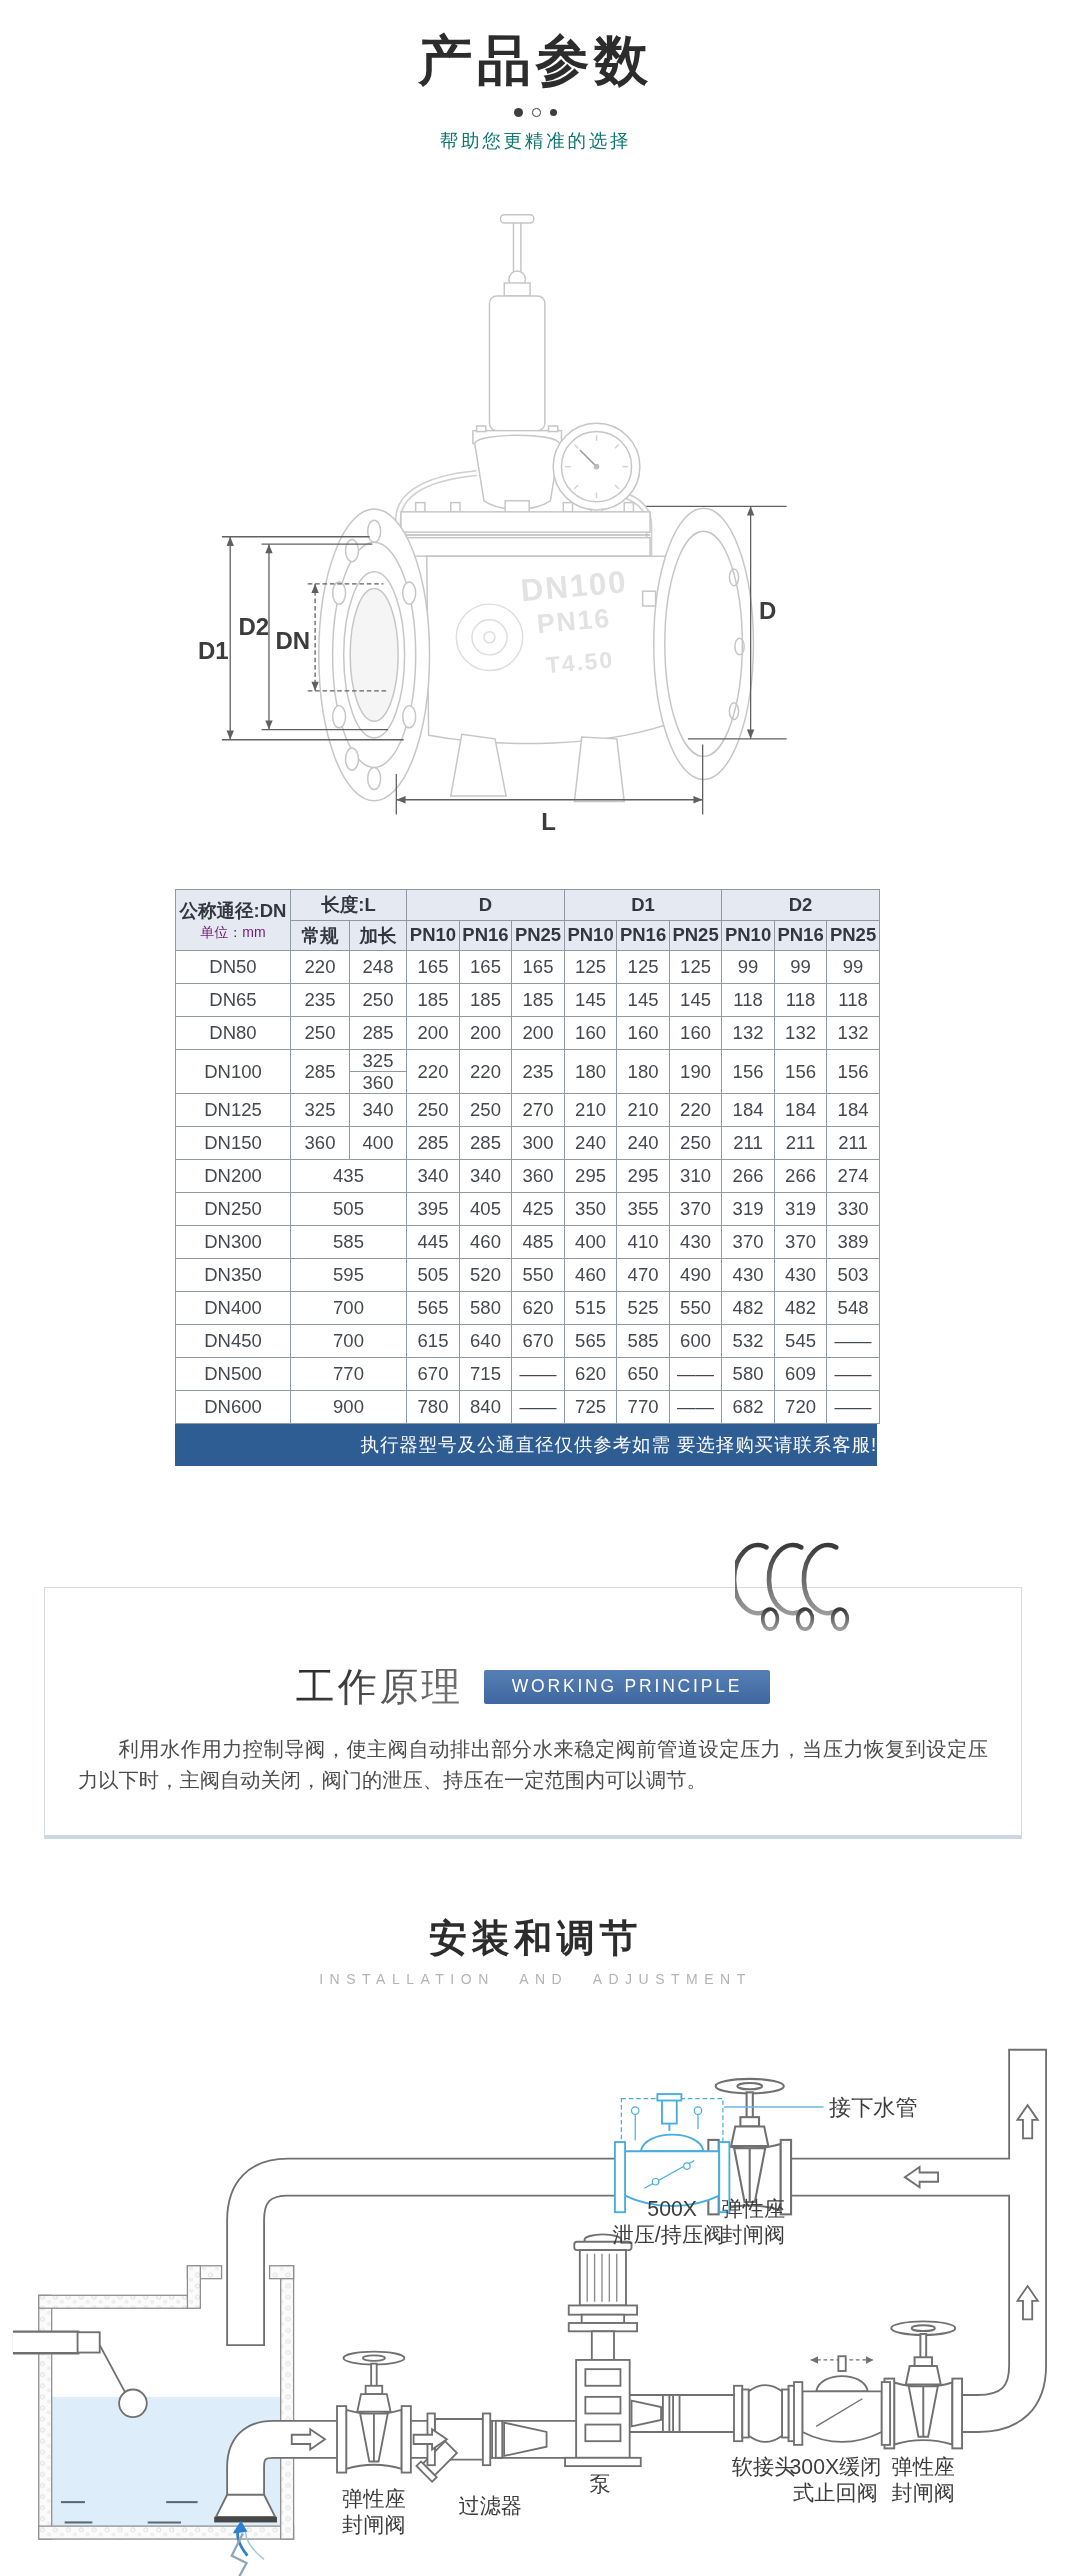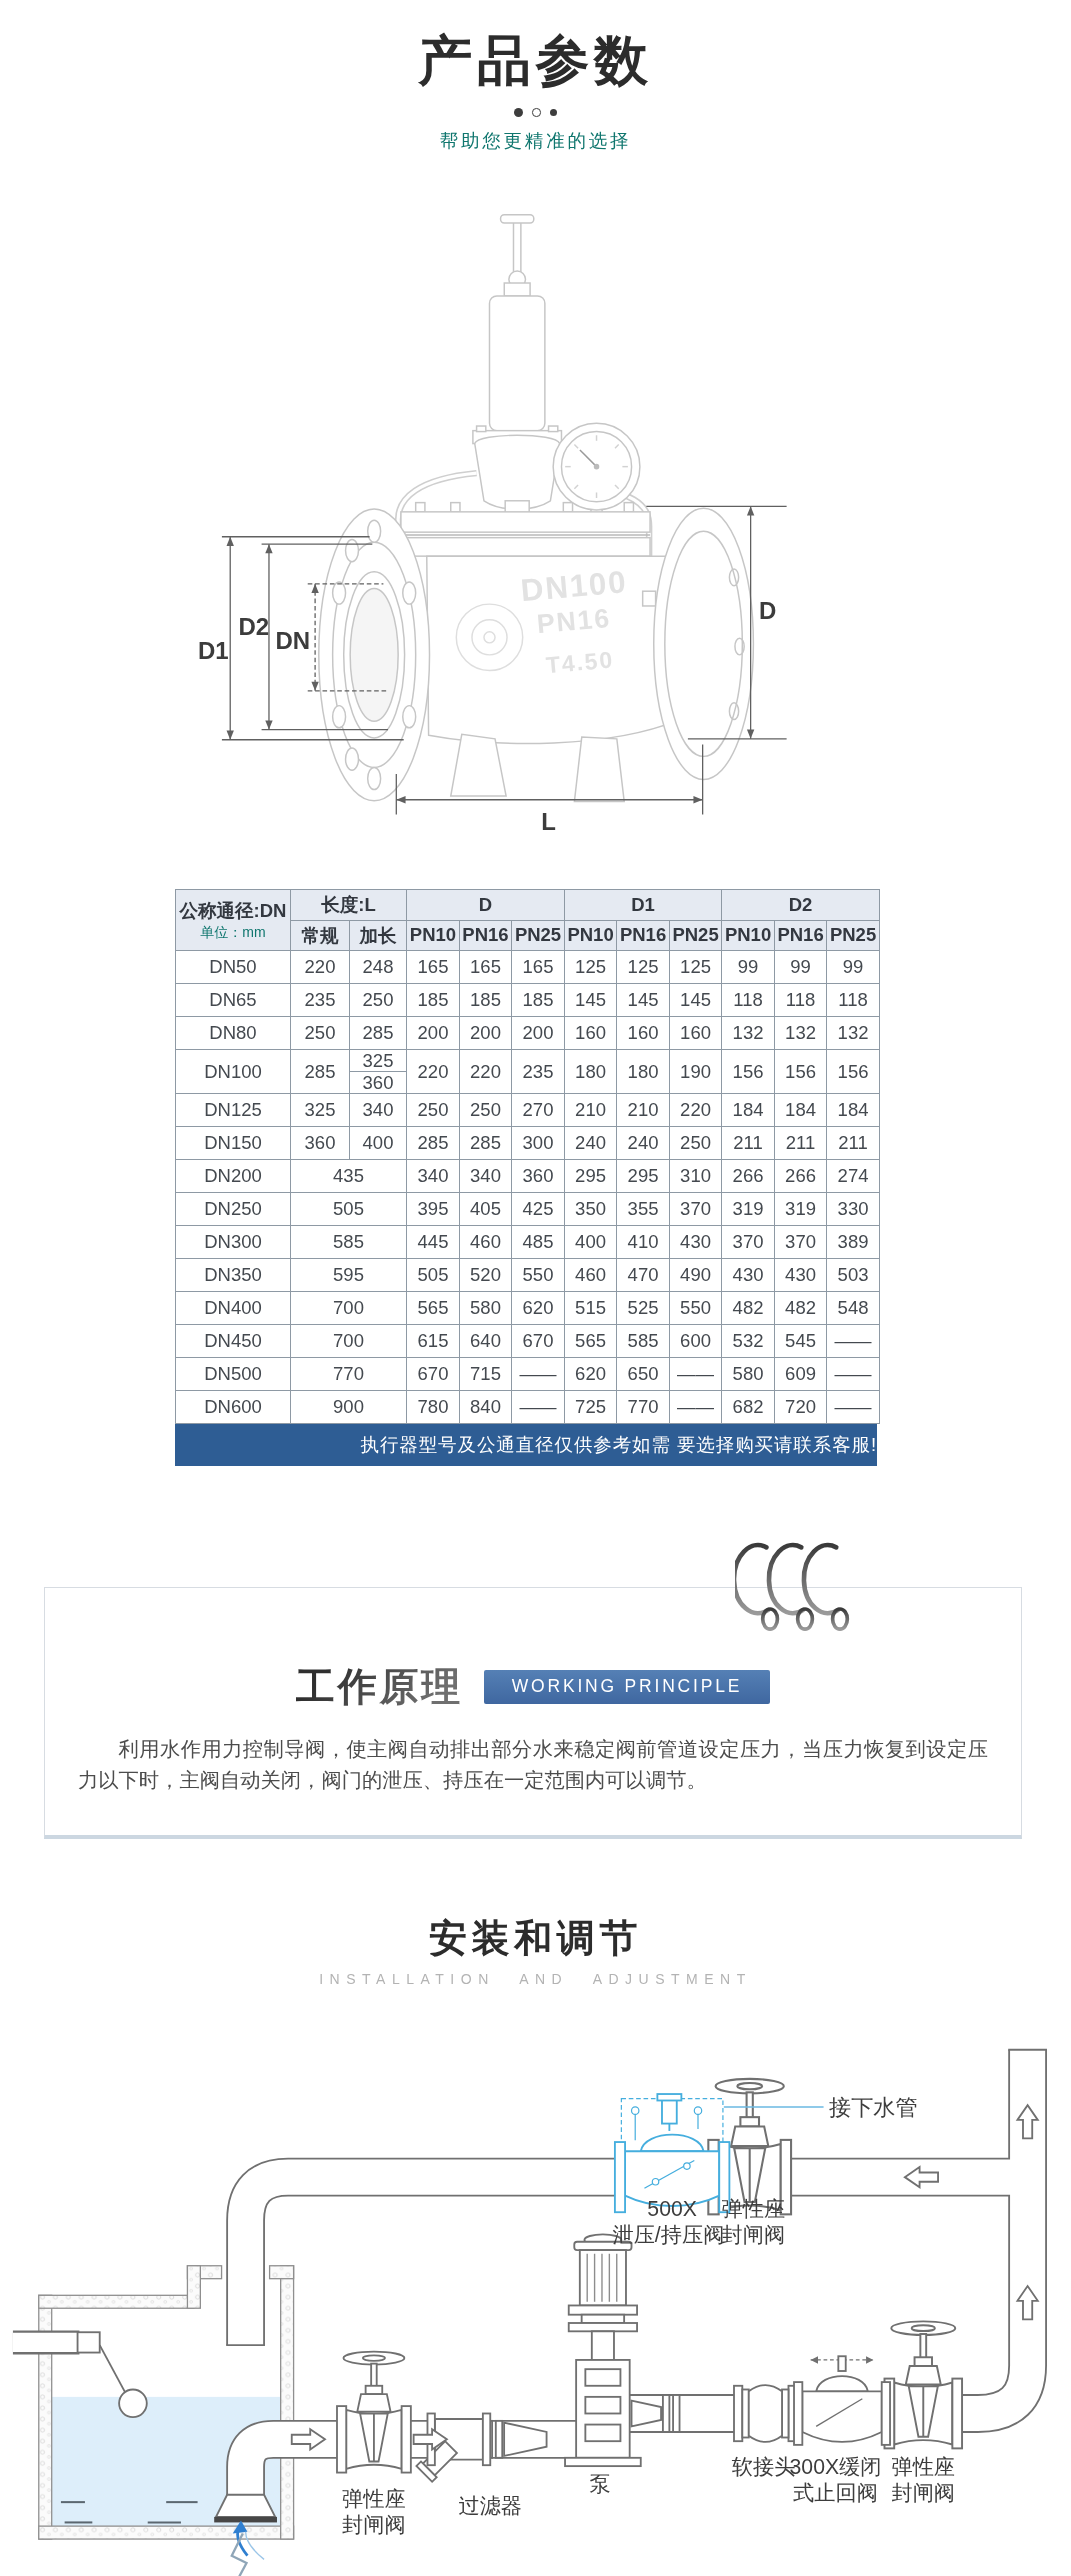--- a/index.html
+++ b/index.html
@@ -15,33 +15,33 @@
   .dot-b{width:6.5px;height:6.5px;background:#fff;border:1.8px solid #3d3d3d;}
   .dot-c{width:7.4px;height:7.4px;background:#3d3d3d;}
   .sub-cn{margin-top:13px;font-size:18.5px;color:#0f766e;letter-spacing:2.8px;}
   .sub-en{margin-top:11px;font-size:14px;color:#b3b3b3;letter-spacing:6.5px;word-spacing:14.8px;}
 
   
   .tblwrap{position:absolute;left:175px;top:889px;width:702px;}
   table.spec{border-collapse:collapse;width:702px;table-layout:fixed;}
   .spec th,.spec td{border:0.9px solid #8e99a4;text-align:center;vertical-align:middle;padding:0;}
   .spec thead th{background:#e5eaf2;color:#333840;font-size:18.5px;font-weight:bold;height:29.5px;}
-  .spec thead .unit{display:block;font-size:14px;font-weight:normal;color:#0f766e;margin-top:1.8px;}
+  .spec thead .unit{display:block;font-size:14px;font-weight:normal;color:#701a75;margin-top:1.8px;}
   .spec tbody td{background:#fff;color:#44494f;font-size:18.5px;height:32px;}
   .spec tbody tr.tall td{height:43px;}
   .splitcell{padding:0;}
   .splitcell div{height:21px;line-height:21px;}
   .splitcell div:first-child{border-bottom:0.9px solid #8e99a4;}
   .note{background:#2e5d94;color:#ffffff;text-align:right;font-size:18.5px;padding:8.3px 0 9.2px;letter-spacing:0.9px;}
 
   
   .card{position:absolute;left:44px;top:1587px;width:976px;height:247px;background:#fff;
         border:0.9px solid #d7dce2;border-bottom:4.6px solid #ccd7e1;}
   .card .titlerow{margin-top:72px;text-align:center;}
-  .card .cn{display:inline-block;font-size:39px;font-weight:700;color:#474747;letter-spacing:2.8px;vertical-align:middle;
+  .card .cn{display:inline-block;font-size:39px;font-weight:400;color:#474747;letter-spacing:2.8px;vertical-align:middle;
             background:linear-gradient(135deg,#2f2f2f 20%,#6f6f6f 80%);-webkit-background-clip:text;background-clip:text;-webkit-text-fill-color:transparent;}
   .badge{display:inline-block;vertical-align:middle;margin-left:16.6px;background:linear-gradient(#54120_0,#000 0);
          background:linear-gradient(#5580b5,#3f67a0);color:#fff;font-size:17.5px;letter-spacing:2.8px;
          padding:6.5px 28px 7.4px;border-radius:2px;}
   .card p{margin:20.3px 33px 0;font-size:20.3px;line-height:30.5px;color:#4c4c4c;text-indent:2em;text-align:justify;}
   .coils{position:absolute;left:735px;top:1540px;width:129px;height:103px;}
 
   svg text{font-family:"Liberation Sans","DejaVu Sans",sans-serif;}
   .valve-svg{position:absolute;left:185px;top:199px;}
   .diagram-svg{position:absolute;left:0px;top:2022px;}

